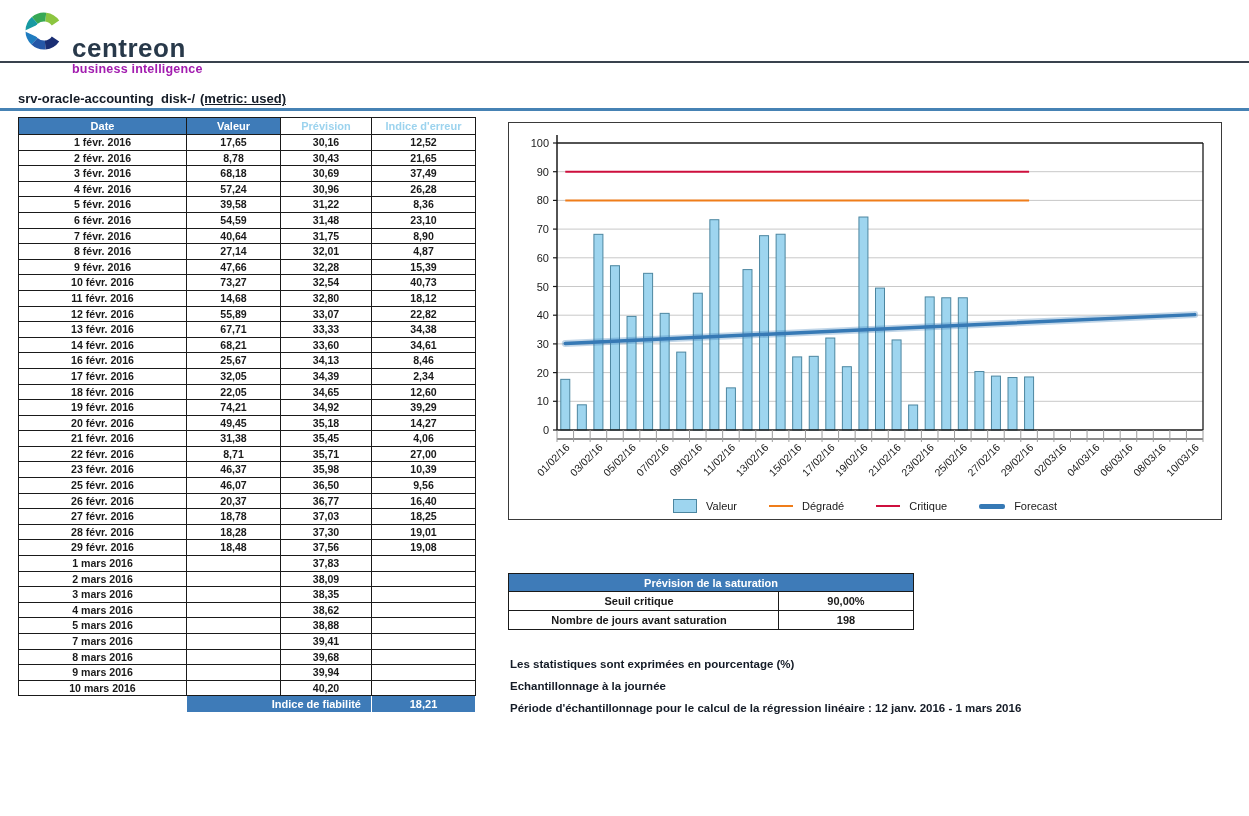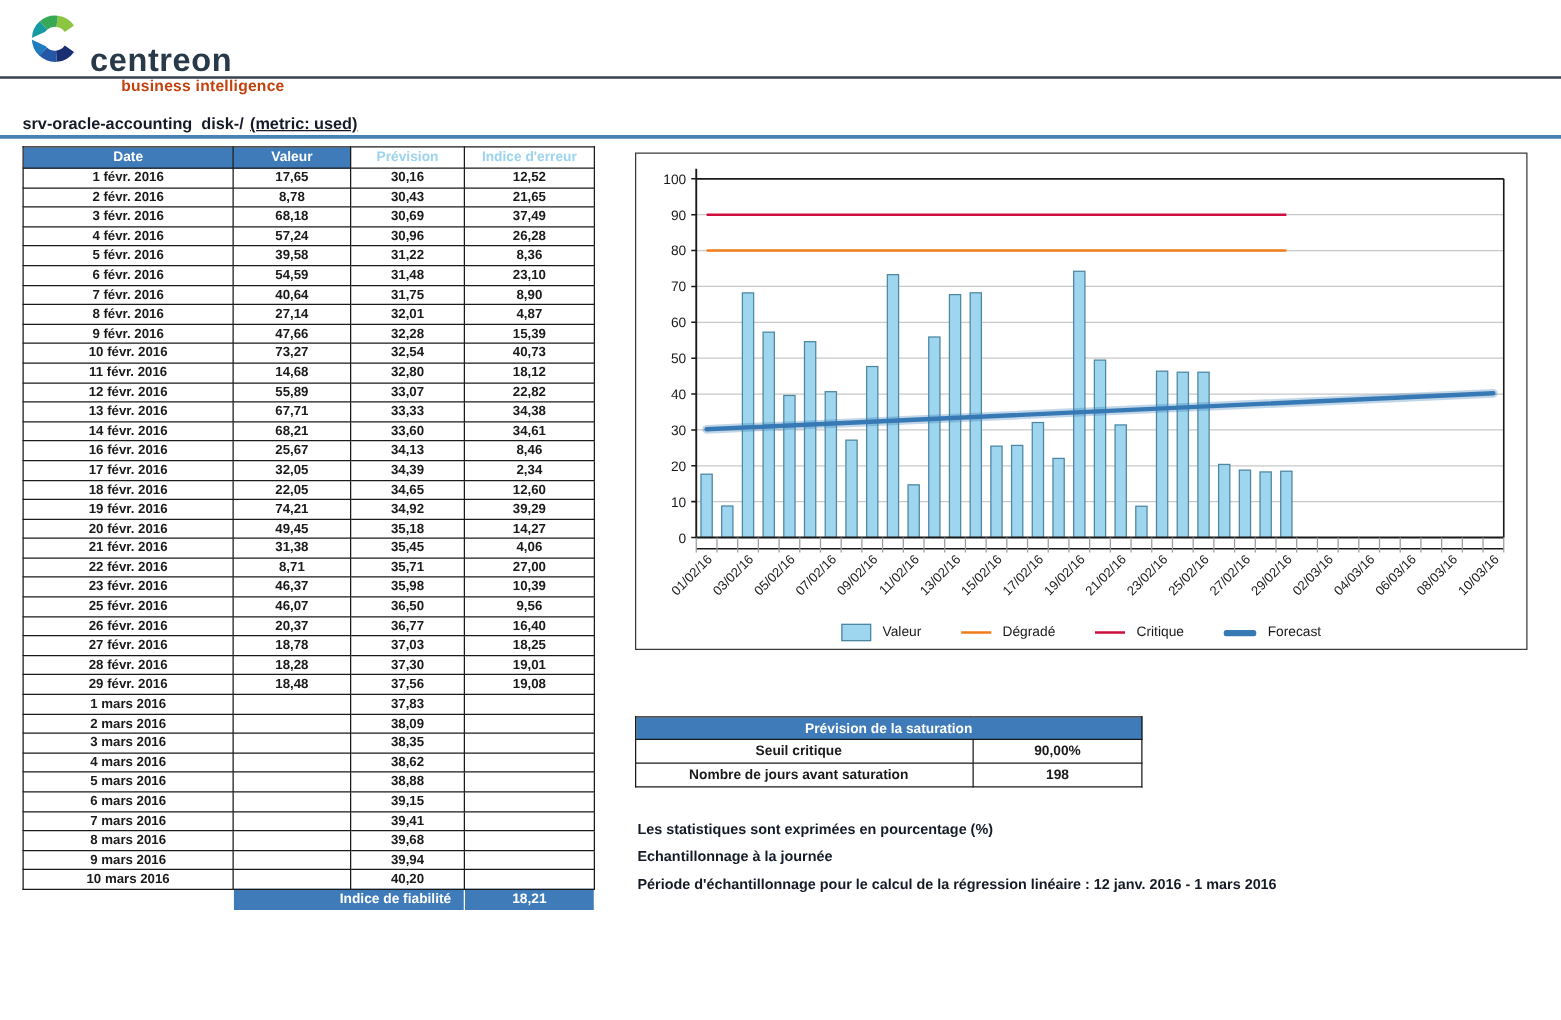--- a/index.html
+++ b/index.html
@@ -7,21 +7,21 @@
   body {
     width:1249px; height:816px; position:relative; overflow:hidden;
     background:#ffffff; color:#1a1a1a;
     font-family:"Liberation Sans", sans-serif;
   }
   
   .logo { position:absolute; left:24px; top:8px; display:flex; align-items:flex-start; }
   .logo svg { width:40px; height:46px; }
   .brand-text { margin-left:8px; }
   .brand-name { font-size:26px; font-weight:bold; color:#28394A; letter-spacing:0.5px; line-height:28px;margin-top:26px; }
-  .brand-tagline { font-size:12.5px; font-weight:bold; color:#c2410c; margin-top:0px; letter-spacing:0.2px;margin-left:25px; }
+  .brand-tagline { font-size:12.5px; font-weight:bold; color:#a21caf; margin-top:0px; letter-spacing:0.2px; }
   .divider-dark { position:absolute; left:0; top:61px; width:1249px; height:2px; background:#39424E; }
   .report-title { position:absolute; left:18px; top:91px; font-size:13px; font-weight:bold; color:#141B26; white-space:pre; }
   .report-title .metric { text-decoration:underline; margin-left:5px; }
   .divider-blue { position:absolute; left:0; top:108px; width:1249px; height:3px; background:#4682B4; }
 
   
   table.dt { position:absolute; left:18px; top:117px; width:457px; border-collapse:collapse; table-layout:fixed; }
   table.dt col.c0 { width:168px; } table.dt col.c1 { width:94px; }
   table.dt col.c2 { width:91px; }  table.dt col.c3 { width:104px; }
   table.dt th { height:17px; font-size:11px; font-weight:bold; text-align:center; padding:0; border:1px solid #1a1a1a; }
@@ -279,26 +279,20 @@
       <tr>
         <td>4 mars 2016</td>
         <td></td>
         <td>38,62</td>
         <td></td>
       </tr>
       <tr>
         <td>5 mars 2016</td>
         <td></td>
         <td>38,88</td>
-        <td></td>
-      </tr>
-      <tr>
-        <td>6 mars 2016</td>
-        <td></td>
-        <td>39,15</td>
         <td></td>
       </tr>
       <tr>
         <td>7 mars 2016</td>
         <td></td>
         <td>39,41</td>
         <td></td>
       </tr>
       <tr>
         <td>8 mars 2016</td>

